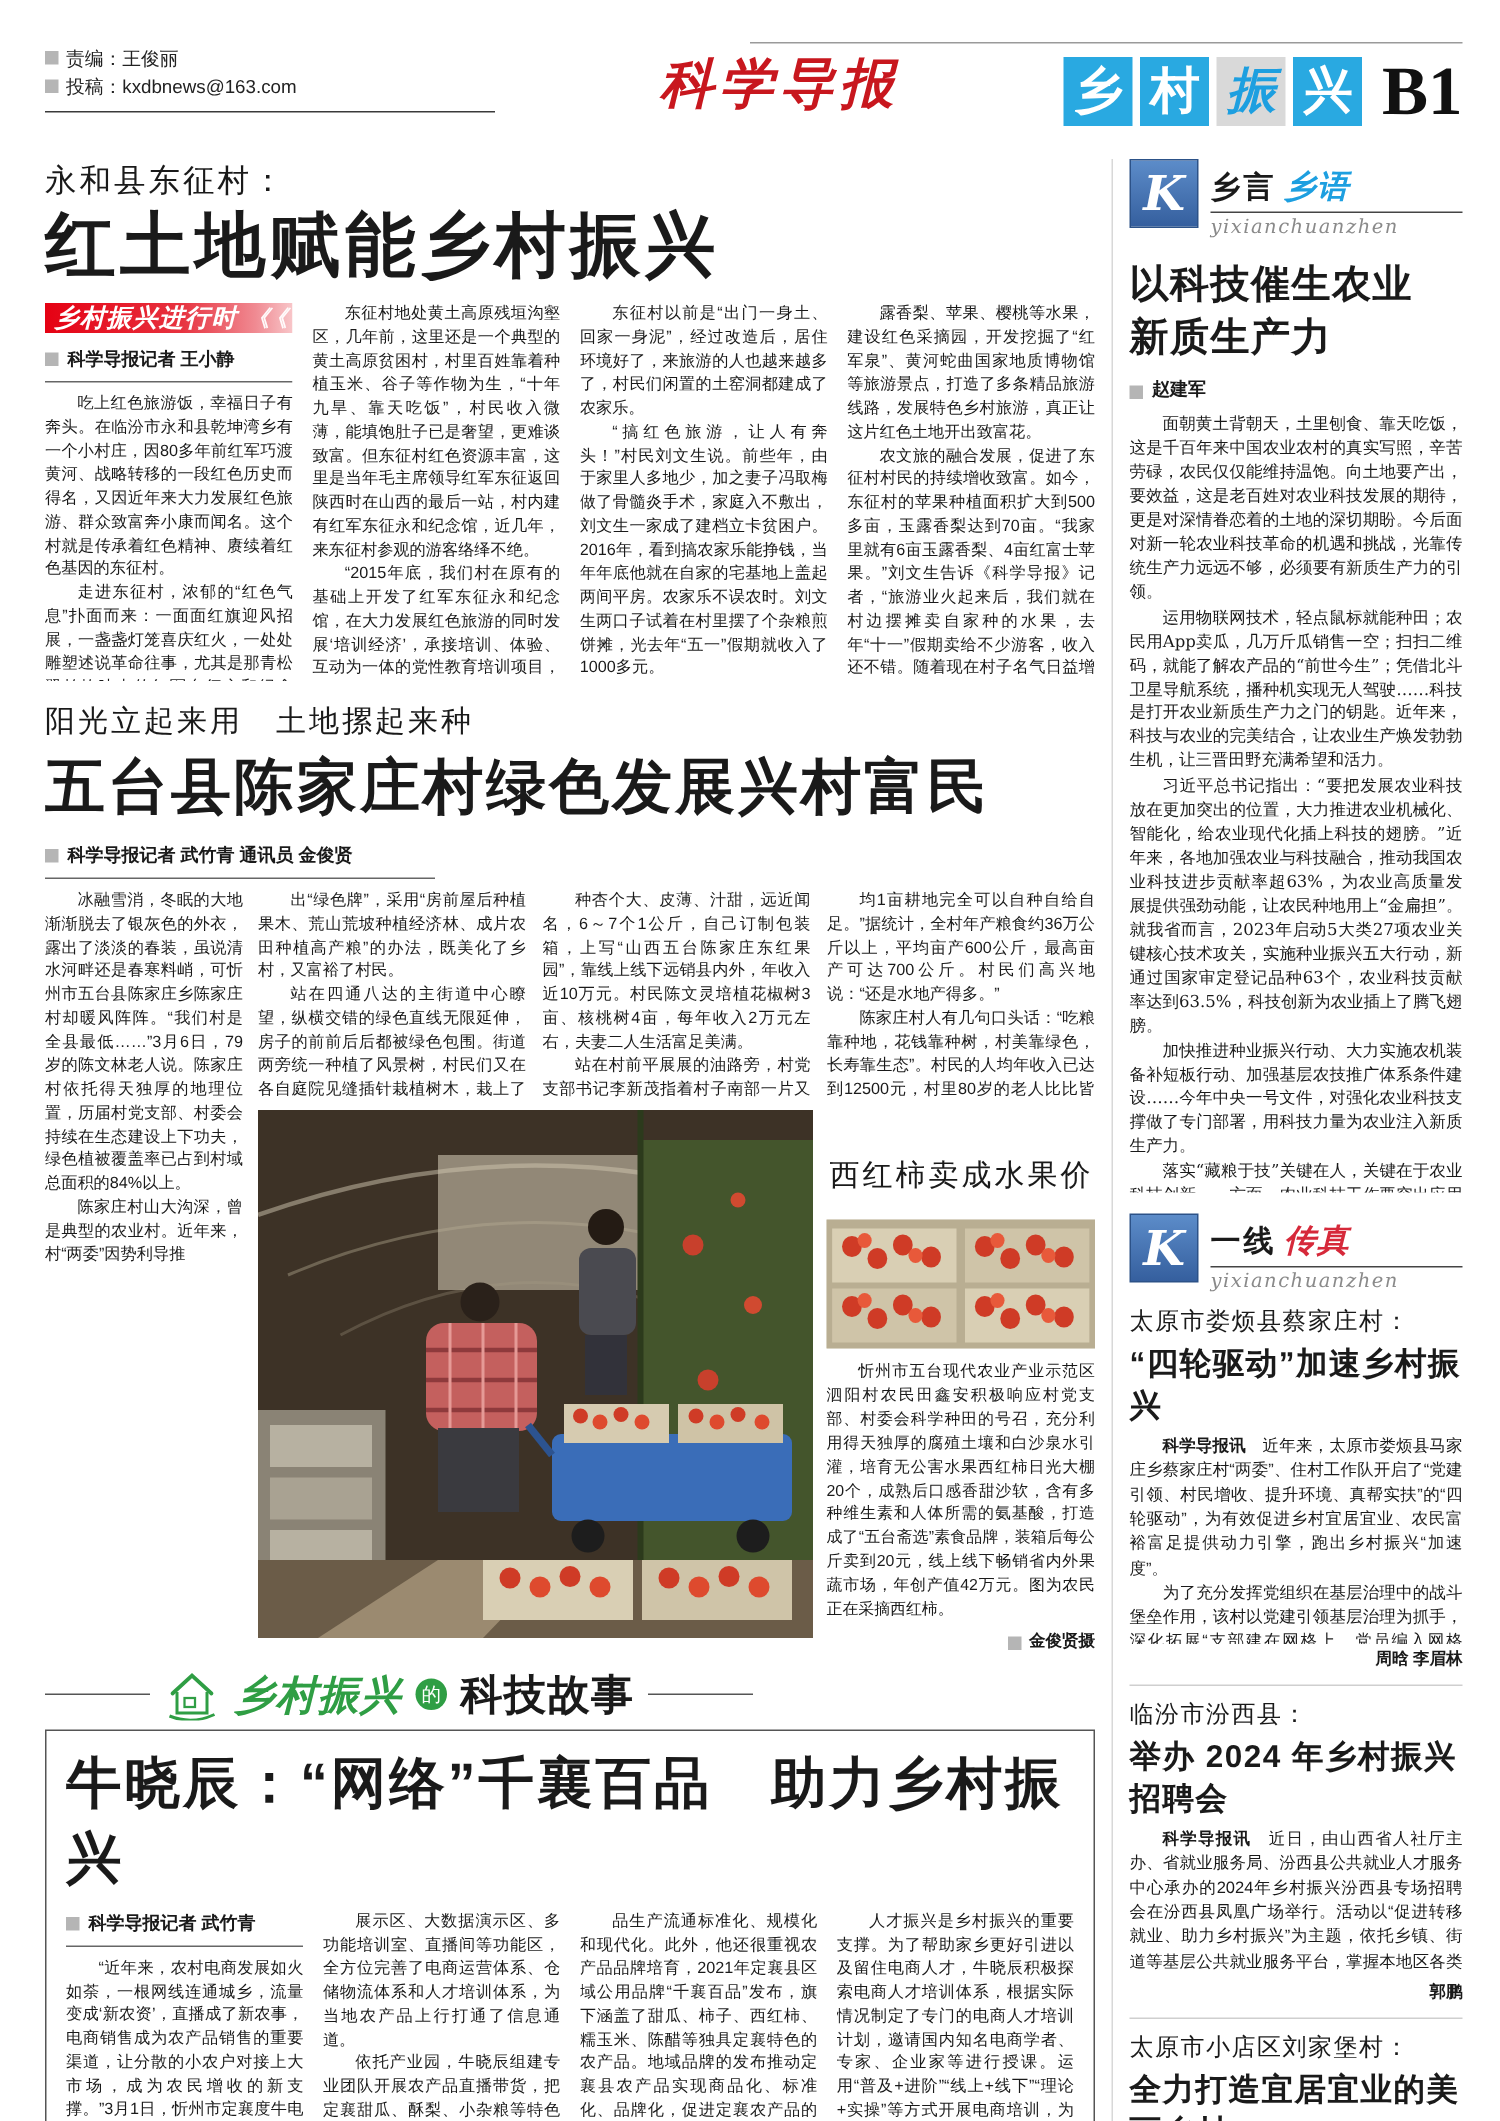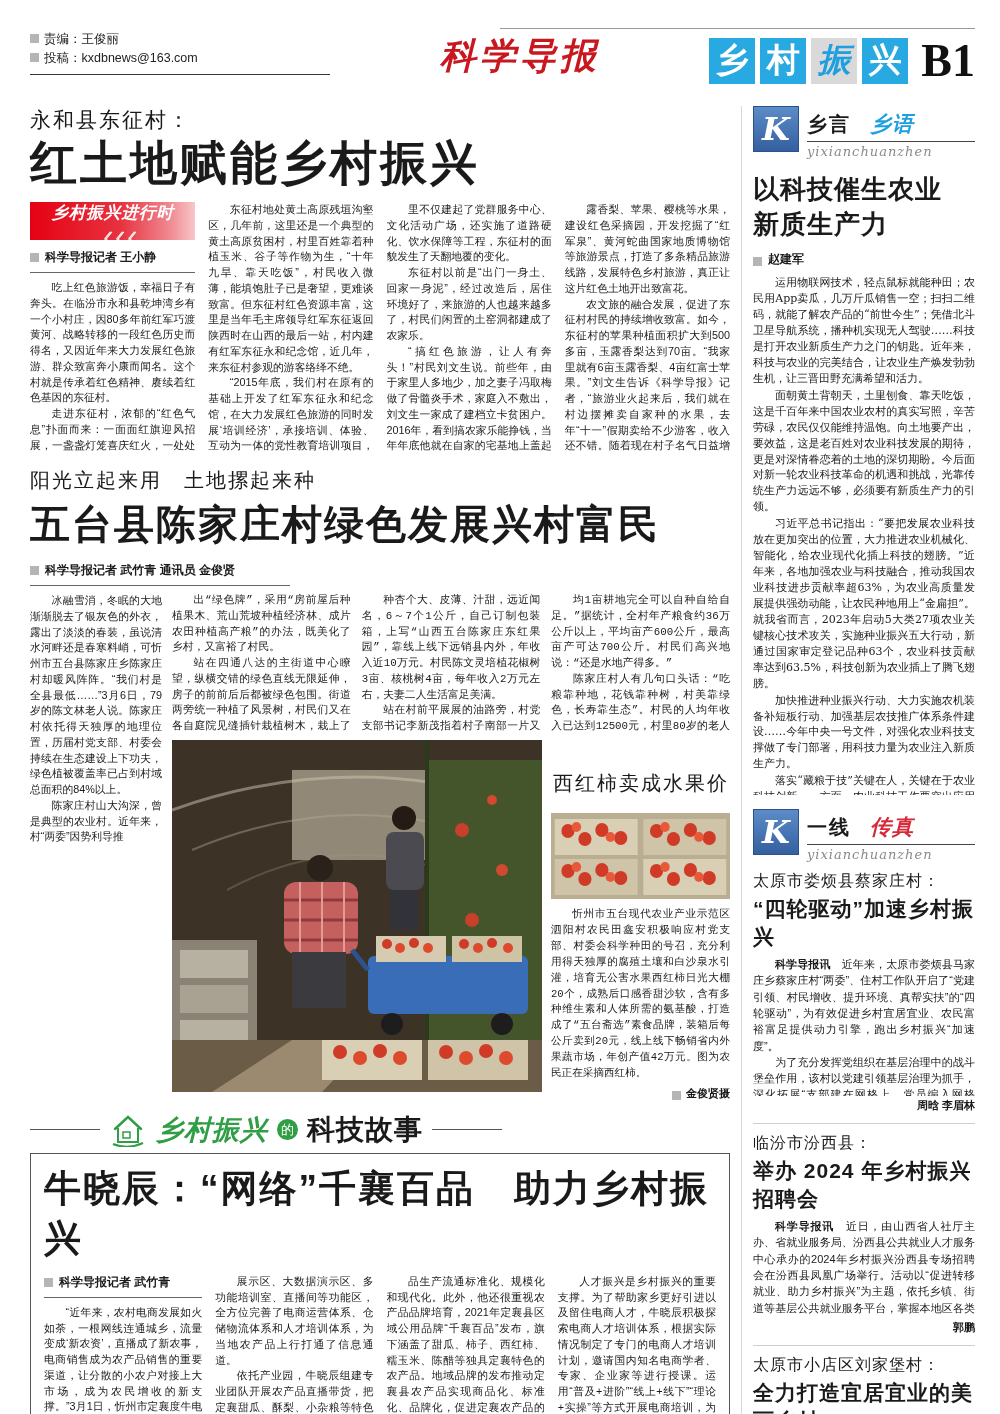--- a/index.html
+++ b/index.html
@@ -32,32 +32,32 @@
   .body-sm p { font-size:10.8px; }
   .byline { font-size:12px; font-weight:bold; display:flex; align-items:center; gap:6px;
             border-bottom:1px solid #666; padding-bottom:6px; margin-bottom:7px; }
   .byline .sq { margin-top:0; }
   .credit { text-align:right; font-weight:bold; font-size:11px; display:flex; justify-content:flex-end; align-items:center; gap:5px; margin-top:4px; }
   
   .kicker { font-size:21px; letter-spacing:2px; }
   .headline1 { font-size:47px; font-weight:900; letter-spacing:3px; line-height:1.15; margin:2px 0 12px; }
   .a1-cols { display:flex; gap:13px; height:252px; overflow:hidden; }
   .a1-cols .col { flex:1; overflow:hidden; }
-  .red-banner { height:38px; background:linear-gradient(90deg,#e50113 0%,#e7323f 55%,#f08a92 85%,#f8c6c9 100%);
+  .red-banner { height:20px; background:linear-gradient(90deg,#e50113 0%,#e7323f 55%,#f08a92 85%,#f8c6c9 100%);
                 color:#fff; display:flex; align-items:center; gap:6px; padding:0 6px; margin-bottom:9px;
-                font-weight:bold; font-style:italic; font-size:16.5px; letter-spacing:1px; white-space:nowrap;flex-direction:column; }
+                font-weight:bold; font-style:italic; font-size:16.5px; letter-spacing:1px; white-space:nowrap; }
   .red-banner .marks { font-size:15px; letter-spacing:-3px; opacity:.95; }
   
   .article2 { margin-top:13px; }
   .kicker2 { font-size:20px; letter-spacing:2px; }
   .headline2 { font-size:40px; font-weight:900; letter-spacing:2px; margin:3px 0 10px; }
   .a2-byline { width:260px; }
   .a2-wrap { display:flex; gap:10px; }
   .a2col1 { width:132px; flex:none; height:498px; overflow:hidden; }
-  .a2-right { flex:1;font-family:Liberation Mono, monospace; }
+  .a2-right { flex:1; }
   .a2-toprow { display:flex; gap:11px; height:140px; overflow:hidden; margin-bottom:7px; }
   .a2-toprow .col { flex:1; overflow:hidden; }
   .a2-photorow { display:flex; gap:9px; }
   .photo-main { width:370px; height:352px; flex:none; background:#3d3228; }
   .photo-side { flex:1; display:flex; flex-direction:column; }
   .caption-title { font-size:20px; letter-spacing:2px; margin:30px 0 16px 2px; }
   .photo-crates { height:86px; width:100%; background:#c9bfa8; }
   .caption-text { margin-top:8px; flex:1; overflow:hidden; }
   .caption-text p { font-size:10.6px; line-height:1.5; }
   
@@ -72,21 +72,21 @@
   .a3-cols { display:flex; gap:13px; height:252px; overflow:hidden; }
   .a3-cols .col { flex:1; overflow:hidden; }
   
   .sec-header { display:flex; align-items:flex-start; gap:8px; }
   .k-logo { width:46px; height:46px; background:linear-gradient(180deg,#5c8cc9,#355f9e); border:1px solid #2c5288;
             color:#fff; font-family:"DejaVu Serif", serif; font-style:italic; font-weight:bold; font-size:32px;
             display:flex; align-items:center; justify-content:center; flex:none; }
   .sec-titlebox { flex:1; padding-top:4px; }
   .sec-titlerow { display:flex; align-items:baseline; gap:5px; border-bottom:1.5px solid #444; padding-bottom:3px; }
   .sec-t1 { font-size:20px; font-weight:bold; letter-spacing:2px; }
-  .sec-t2 { font-size:21px; font-weight:bold; font-style:italic; font-family:"DejaVu Serif", serif; letter-spacing:1px;margin-left:14px; }
+  .sec-t2 { font-size:21px; font-weight:bold; font-style:italic; font-family:"DejaVu Serif", serif; letter-spacing:1px; }
   .sec-t2.blue { color:#1d9fe0; }
   .sec-t2.red { color:#d6293a; }
   .sec-pinyin { font-family:"DejaVu Serif", serif; font-style:italic; color:#8a8a8a; font-size:13px; letter-spacing:1px; margin-top:2px; }
   .rheadline { font-size:26px; font-weight:900; line-height:1.35; letter-spacing:1px; margin:13px 0 9px; white-space:pre-line; }
   .rbyline { font-size:12px; font-weight:bold; display:flex; align-items:center; gap:6px; margin-bottom:7px; }
   .xy-body { height:520px; overflow:hidden; font-family:"DejaVu Serif", serif; }
   .xy-body p { font-size:11px; line-height:1.45; margin-bottom:1px; }
   .yx-section { margin-top:14px; }
   .r-item { margin-top:9px; }
   .r-kicker { font-size:16px; letter-spacing:1px; }
@@ -144,21 +144,20 @@
             <div>
                 <p>吃上红色旅游饭，幸福日子有奔头。在临汾市永和县乾坤湾乡有一个小村庄，因80多年前红军巧渡黄河、战略转移的一段红色历史而得名，又因近年来大力发展红色旅游、群众致富奔小康而闻名。这个村就是传承着红色精神、赓续着红色基因的东征村。</p>
                 <p>走进东征村，浓郁的“红色气息”扑面而来：一面面红旗迎风招展，一盏盏灯笼喜庆红火，一处处雕塑述说革命往事，尤其是那青松翠柏掩映中的红军东征永和纪念馆，不时有头戴八角帽、身着红军服的队伍来此接受革命传统教育和思想洗礼……</p>
               </div>
           </div>
           <div class="col">
               <p>东征村地处黄土高原残垣沟壑区，几年前，这里还是一个典型的黄土高原贫困村，村里百姓靠着种植玉米、谷子等作物为生，“十年九旱、靠天吃饭”，村民收入微薄，能填饱肚子已是奢望，更难谈致富。但东征村红色资源丰富，这里是当年毛主席领导红军东征返回陕西时在山西的最后一站，村内建有红军东征永和纪念馆，近几年，来东征村参观的游客络绎不绝。</p>
               <p>“2015年底，我们村在原有的基础上开发了红军东征永和纪念馆，在大力发展红色旅游的同时发展‘培训经济’，承接培训、体验、互动为一体的党性教育培训项目，创新开设重走东征路、听东征故事、吃忆苦思甜饭等教学活动。我们的工作人员都是村里的百姓，村民们都动起来了，生活也有了新动力。”东征村党支部副书记刘晓辉介绍说。</p>
             </div>
           <div class="col">
-              <p>里不仅建起了党群服务中心、文化活动广场，还实施了道路硬化、饮水保障等工程，东征村的面貌发生了天翻地覆的变化。</p>
               <p>东征村以前是“出门一身土、回家一身泥”，经过改造后，居住环境好了，来旅游的人也越来越多了，村民们闲置的土窑洞都建成了农家乐。</p>
               <p>“搞红色旅游，让人有奔头！”村民刘文生说。前些年，由于家里人多地少，加之妻子冯取梅做了骨髓炎手术，家庭入不敷出，刘文生一家成了建档立卡贫困户。2016年，看到搞农家乐能挣钱，当年年底他就在自家的宅基地上盖起两间平房。农家乐不误农时。刘文生两口子试着在村里摆了个杂粮煎饼摊，光去年“五一”假期就收入了1000多元。</p>
             </div>
           <div class="col">
               <p>露香梨、苹果、樱桃等水果，建设红色采摘园，开发挖掘了“红军泉”、黄河蛇曲国家地质博物馆等旅游景点，打造了多条精品旅游线路，发展特色乡村旅游，真正让这片红色土地开出致富花。</p>
               <p>农文旅的融合发展，促进了东征村村民的持续增收致富。如今，东征村的苹果种植面积扩大到500多亩，玉露香梨达到70亩。“我家里就有6亩玉露香梨、4亩红富士苹果。”刘文生告诉《科学导报》记者，“旅游业火起来后，我们就在村边摆摊卖自家种的水果，去年“十一”假期卖给不少游客，收入还不错。随着现在村子名气日益增大，越来越多的外地客商前来收购，我们的果子不愁销路。”</p>
             </div>
         </div>
       </div>
 
@@ -357,22 +356,22 @@
             <div class="sec-pinyin">yixianchuanzhen</div>
           </div>
         </div>
         <div class="rheadline">以科技催生农业
 新质生产力</div>
         <div class="rbyline">
             <span class="sq"></span>
             <span>赵建军</span>
           </div>
         <div class="xy-body">
+            <p>面朝黄土背朝天，土里刨食、靠天吃饭，这是千百年来中国农业农村的真实写照，辛苦劳碌，农民仅仅能维持温饱。向土地要产出，要效益，这是老百姓对农业科技发展的期待，更是对深情眷恋着的土地的深切期盼。今后面对新一轮农业科技革命的机遇和挑战，光靠传统生产力远远不够，必须要有新质生产力的引领。</p>
             <p>运用物联网技术，轻点鼠标就能种田；农民用App卖瓜，几万斤瓜销售一空；扫扫二维码，就能了解农产品的“前世今生”；凭借北斗卫星导航系统，播种机实现无人驾驶……科技是打开农业新质生产力之门的钥匙。近年来，科技与农业的完美结合，让农业生产焕发勃勃生机，让三晋田野充满希望和活力。</p>
-            <p>面朝黄土背朝天，土里刨食、靠天吃饭，这是千百年来中国农业农村的真实写照，辛苦劳碌，农民仅仅能维持温饱。向土地要产出，要效益，这是老百姓对农业科技发展的期待，更是对深情眷恋着的土地的深切期盼。今后面对新一轮农业科技革命的机遇和挑战，光靠传统生产力远远不够，必须要有新质生产力的引领。</p>
             <p>习近平总书记指出：“要把发展农业科技放在更加突出的位置，大力推进农业机械化、智能化，给农业现代化插上科技的翅膀。”近年来，各地加强农业与科技融合，推动我国农业科技进步贡献率超63%，为农业高质量发展提供强劲动能，让农民种地用上“金扁担”。就我省而言，2023年启动5大类27项农业关键核心技术攻关，实施种业振兴五大行动，新通过国家审定登记品种63个，农业科技贡献率达到63.5%，科技创新为农业插上了腾飞翅膀。</p>
             <p>加快推进种业振兴行动、大力实施农机装备补短板行动、加强基层农技推广体系条件建设……今年中央一号文件，对强化农业科技支撑做了专门部署，用科技力量为农业注入新质生产力。</p>
             <p>落实“藏粮于技”关键在人，关键在于农业科技创新。一方面，农业科技工作要突出应用导向，通过农技推广、技术培训等方式，把实验室搬到地头，把论文写在田间，加快农业科技成果转化应用，推动新品种、新农艺落地生根，让农民学得会、用得上、真管用。另一方面，合作社、家庭农场等新型经营主体日益成为农业生产的“主力军”，要引领和带动更多小农户挑起“金扁担”，提升农业创新力、竞争力和全要素生产率。同时，要进一步汇聚起现代资源要素的合力，将人才、资金、技术等拧成一股绳，让“新农人”带动形成更多的“科技共同体”，为农业发展注入新活力。</p>
           </div>
       </div>
 
       <div class="yx-section">
         <div class="sec-header">
           <div class="k-logo">K</div>
           <div class="sec-titlebox">

